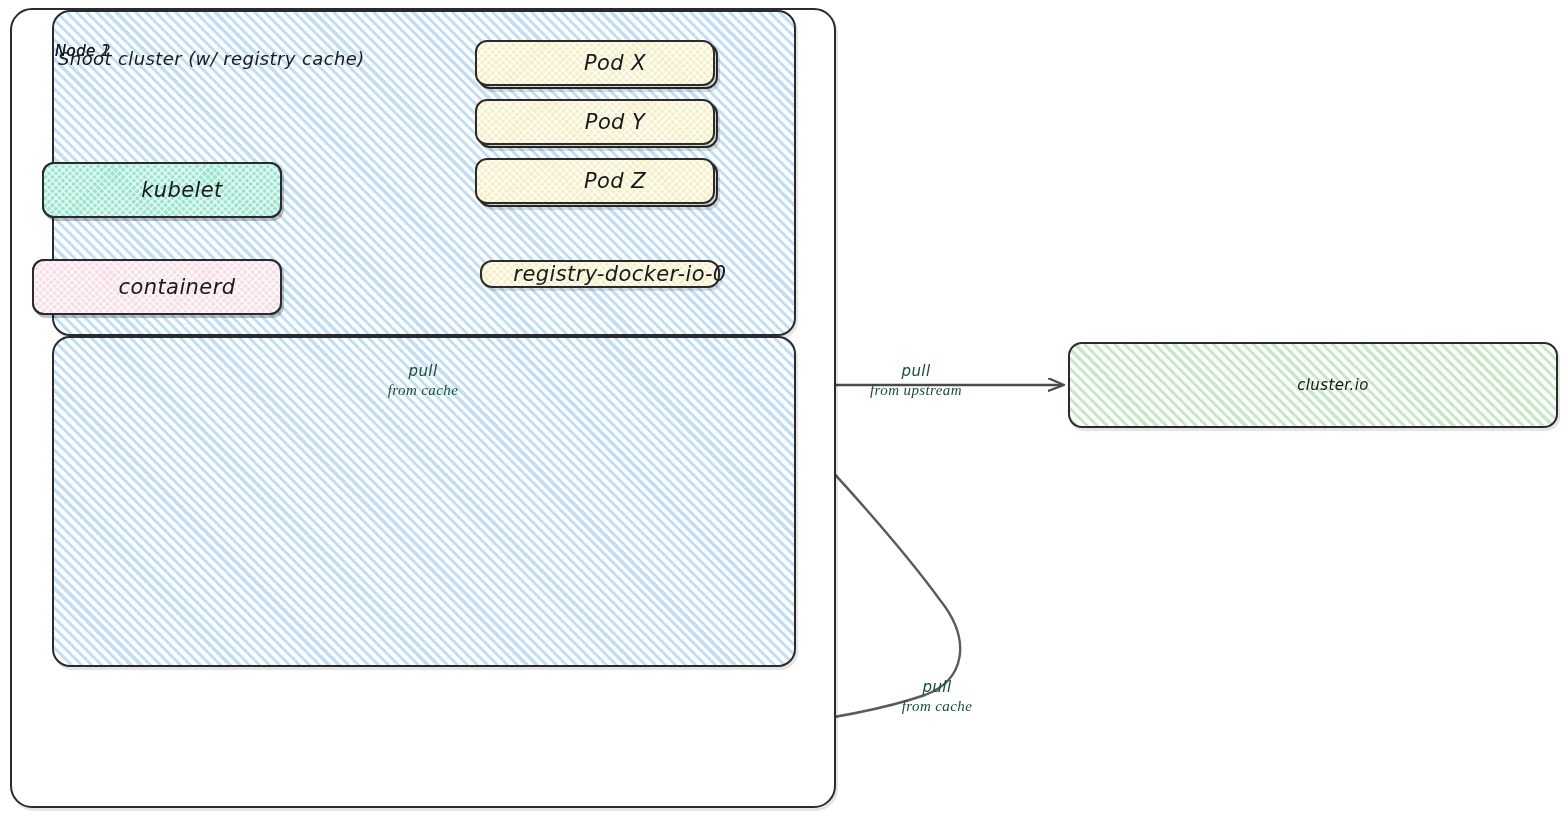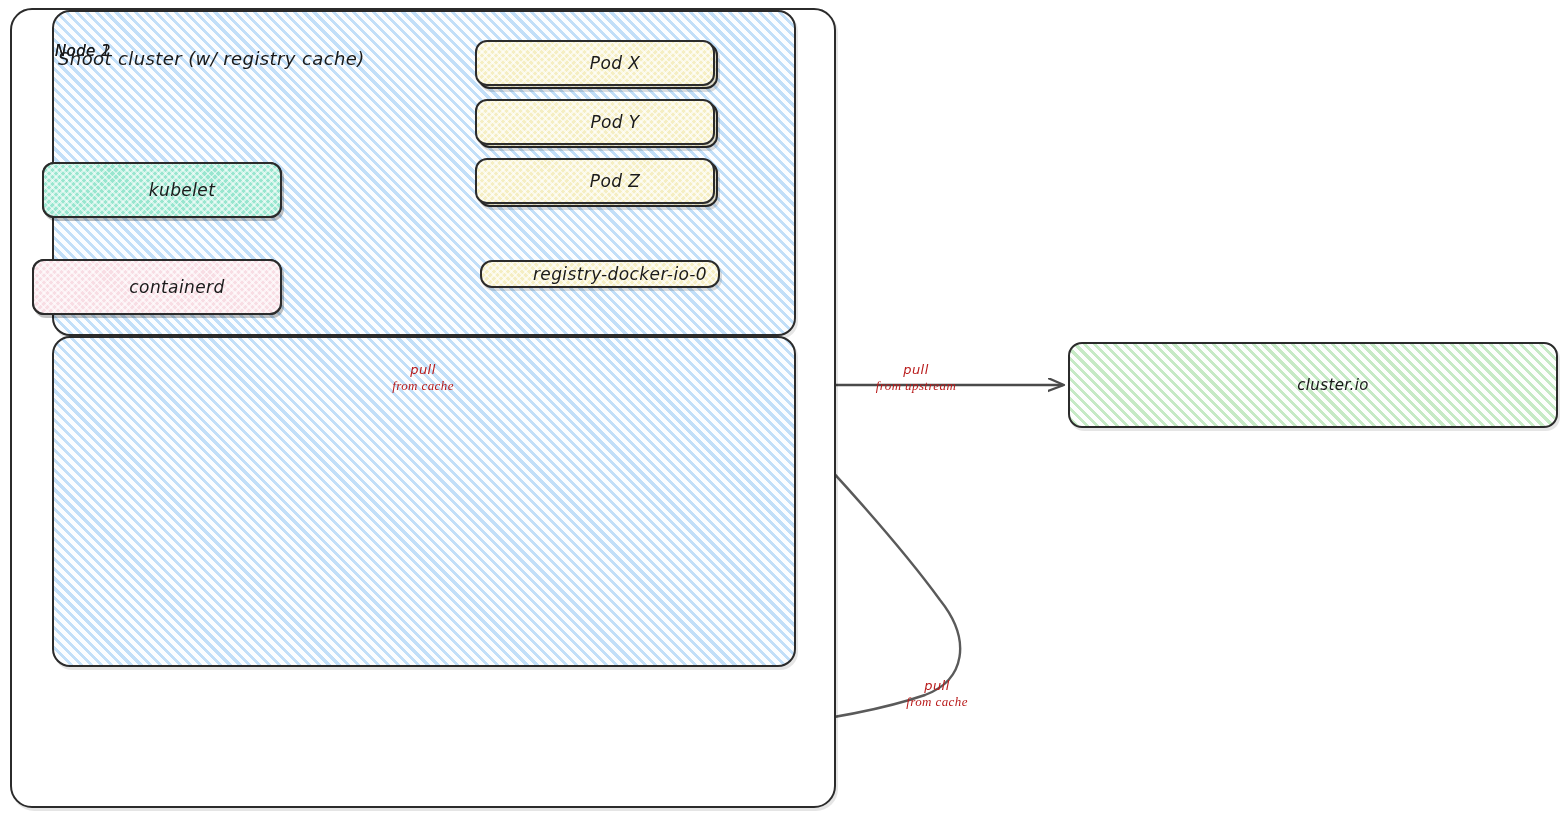--- a/index.html
+++ b/index.html
@@ -73,21 +73,21 @@
   }
   #node1 { left: 55px; top: 113px; width: 740px; height: 322px; }
   #node2 { left: 55px; top: 463px; width: 740px; height: 327px; }
   .node-title {
     position: absolute;
     left: 43px; top: 32px;
     font-size: 15px;
   }
 
   .inner-box {
-    font-size: 17px;
+    font-size: 21px;
     box-shadow: 2px 3px 0 rgba(0,0,0,0.13);
   }
 
   .teal {
     background-color: #98e6cf;
     background-image:
       repeating-linear-gradient(45deg, rgba(255,255,255,0.55) 0 2px, rgba(255,255,255,0) 2px 5px),
       repeating-linear-gradient(-45deg, rgba(255,255,255,0.55) 0 2px, rgba(255,255,255,0) 2px 5px);
   }
   .pink {
@@ -130,24 +130,24 @@
   #dockerio {
     left: 1068px; top: 342px; width: 490px; height: 86px;
     border-radius: 14px;
     font-size: 15px;
     box-shadow: 2px 3px 0 rgba(0,0,0,0.10);
   }
 
   
   .edge-label {
     position: absolute;
-    font-size: 13px;
+    font-size: 15px;
     line-height: 1.25;
     text-align: center;
-    color: #b91c1c;
+    color: #14532d;
   }
   #lbl-cache1 { left: 363px; top: 362px; width: 120px; }
   #lbl-upstream { left: 831px; top: 362px; width: 170px; }
   #lbl-cache2 { left: 872px; top: 678px; width: 130px; }
   .lbl-l1 { display: block; }
   .lbl-l2 { display: block; font-family: Liberation Serif, serif; }
 </style>
 </head>
 <body>
 

